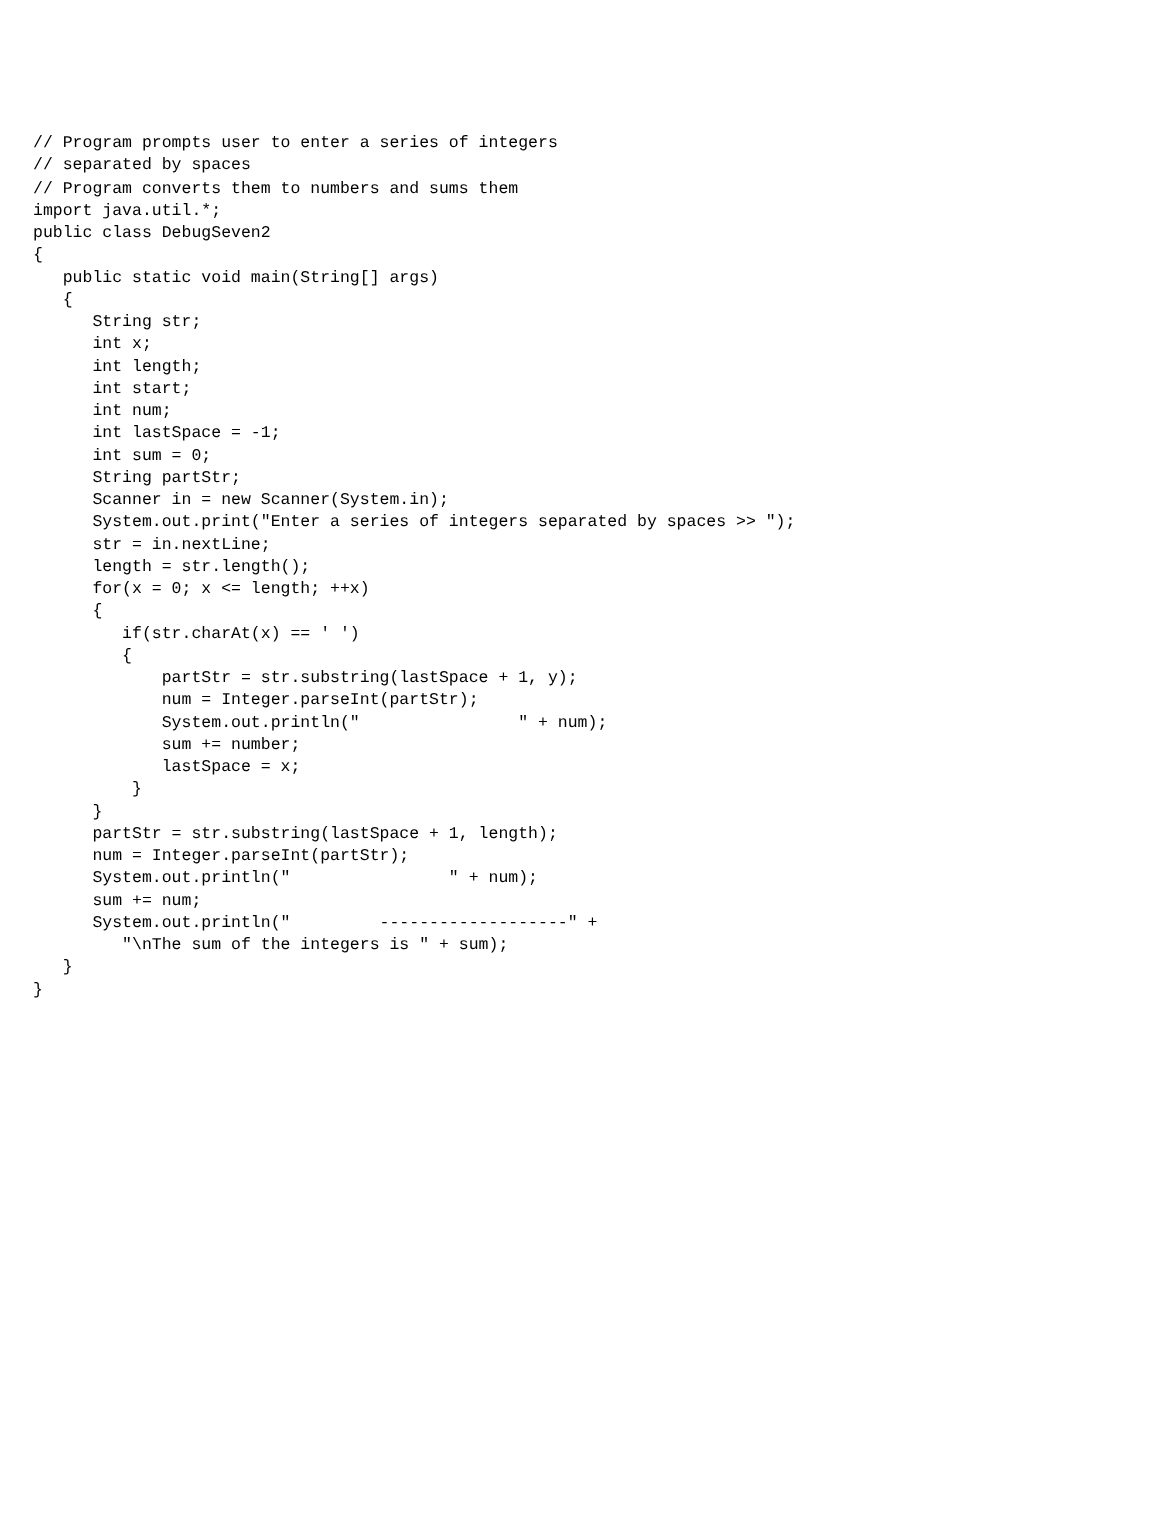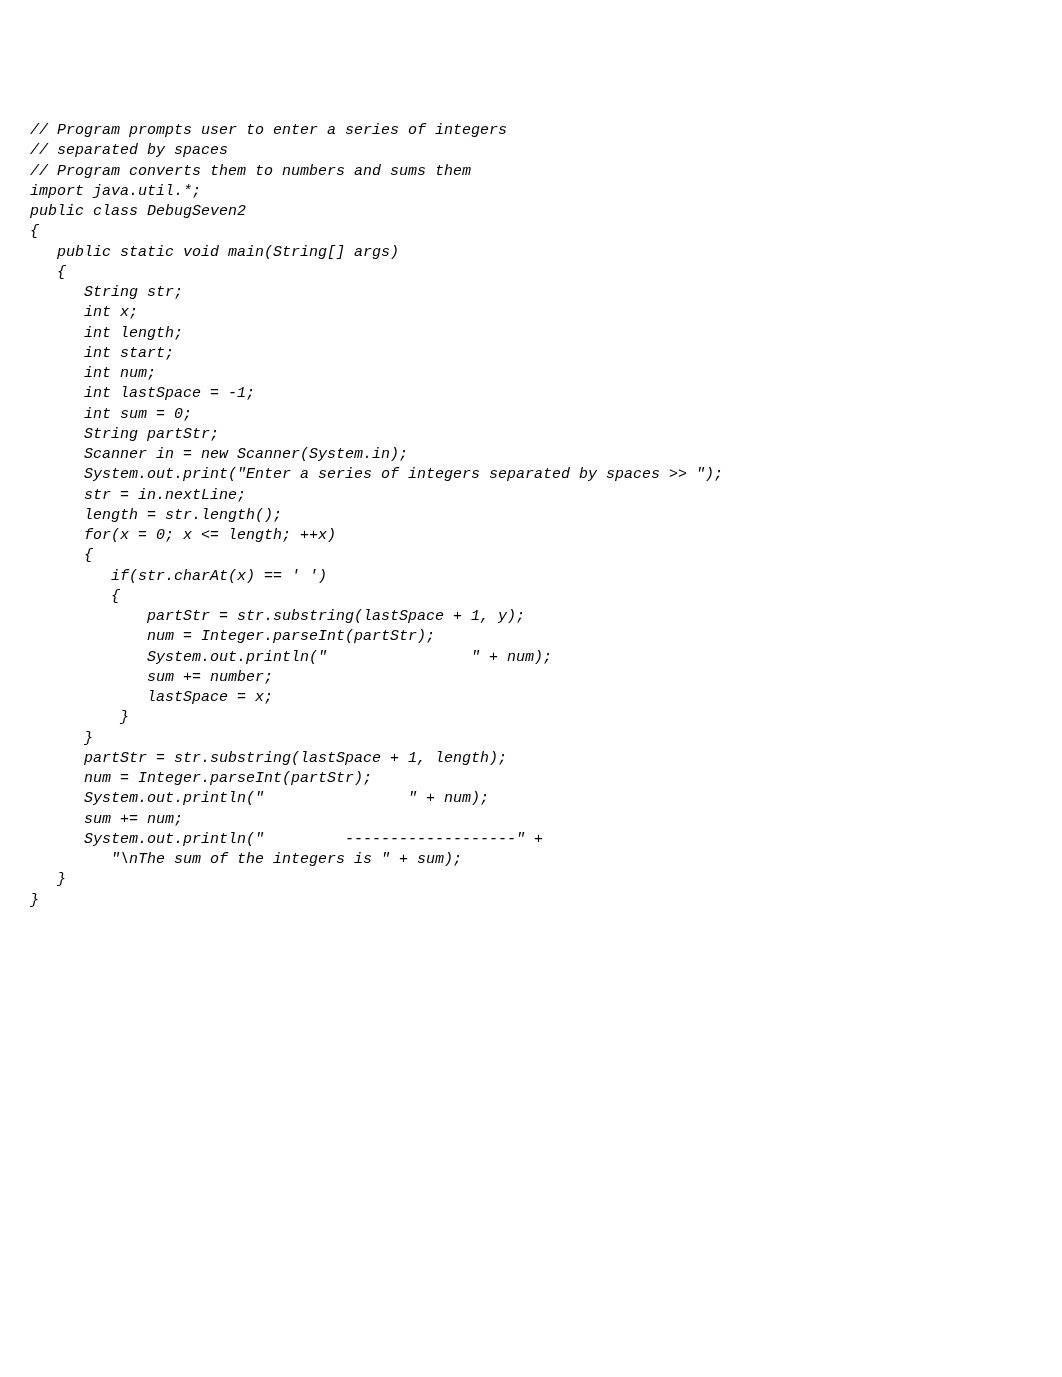--- a/index.html
+++ b/index.html
@@ -9,21 +9,20 @@
       width: 1062px;
       box-sizing: border-box;
       font-family: "Courier New", Courier, monospace;
       font-size: 15px;
       line-height: 1.35;
       color: #000000;
       white-space: pre;
     }
     .code-container {
       white-space: pre;
-      font-style: italic;
     }
   </style>
 </head>
 <body>
 
 
 
 <div class="code-container"><span>// Program prompts user to enter a series of integers</span>
 <span>// separated by spaces</span>
 <span>// Program converts them to numbers and sums them</span>

